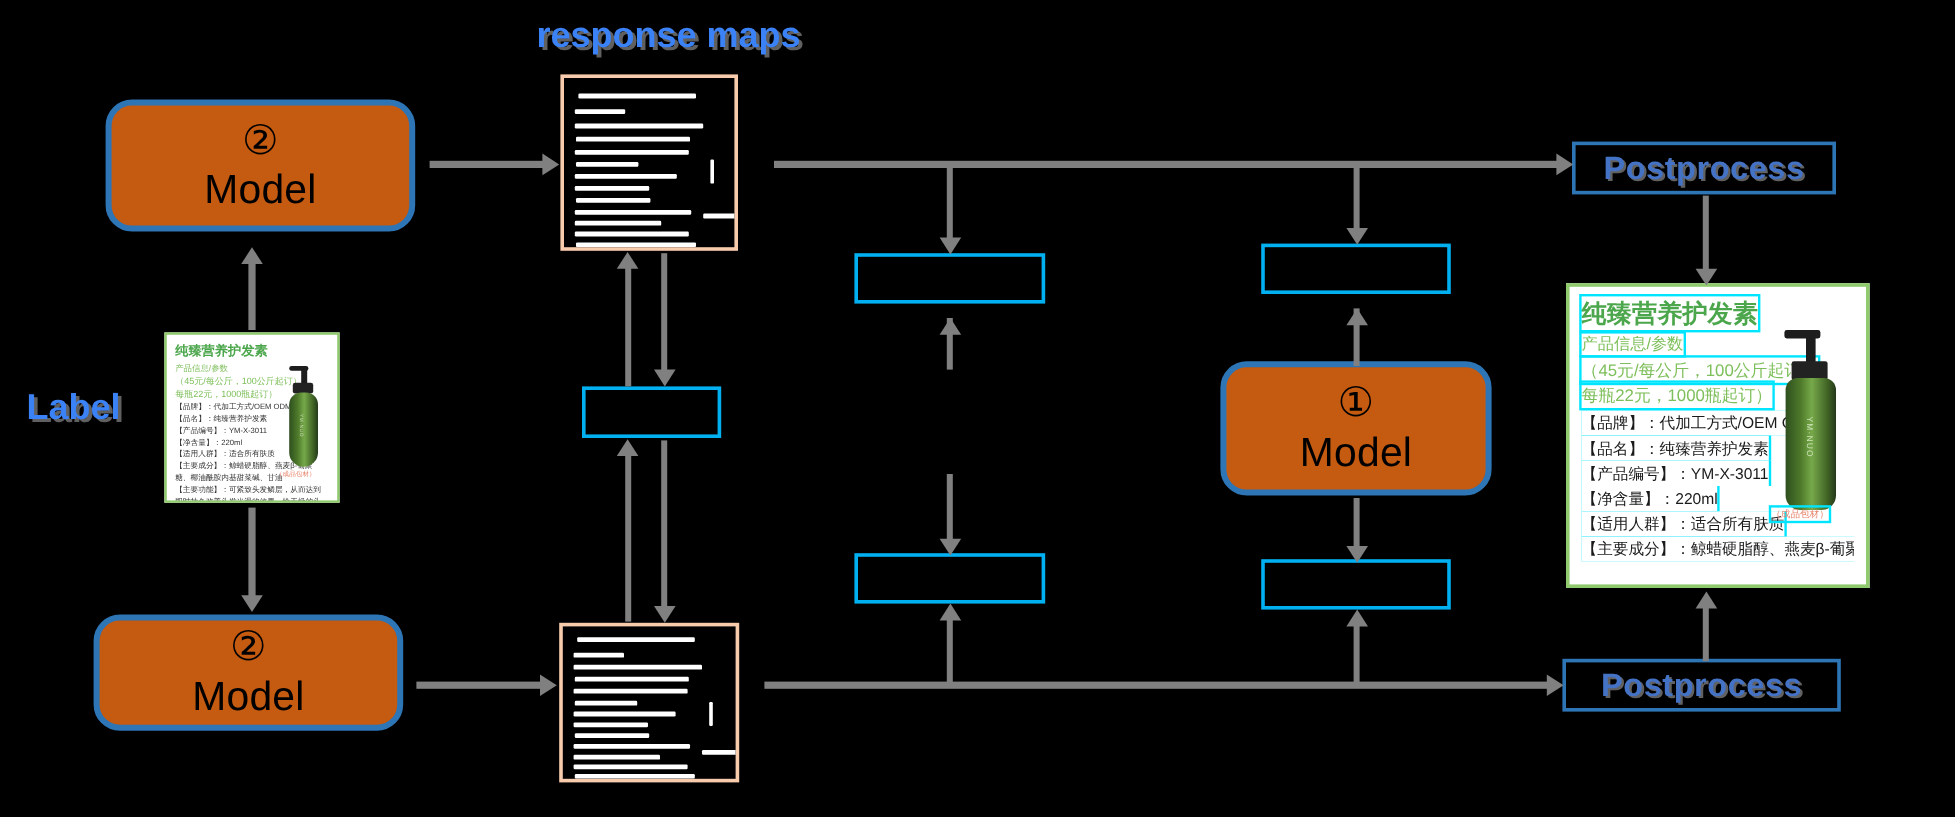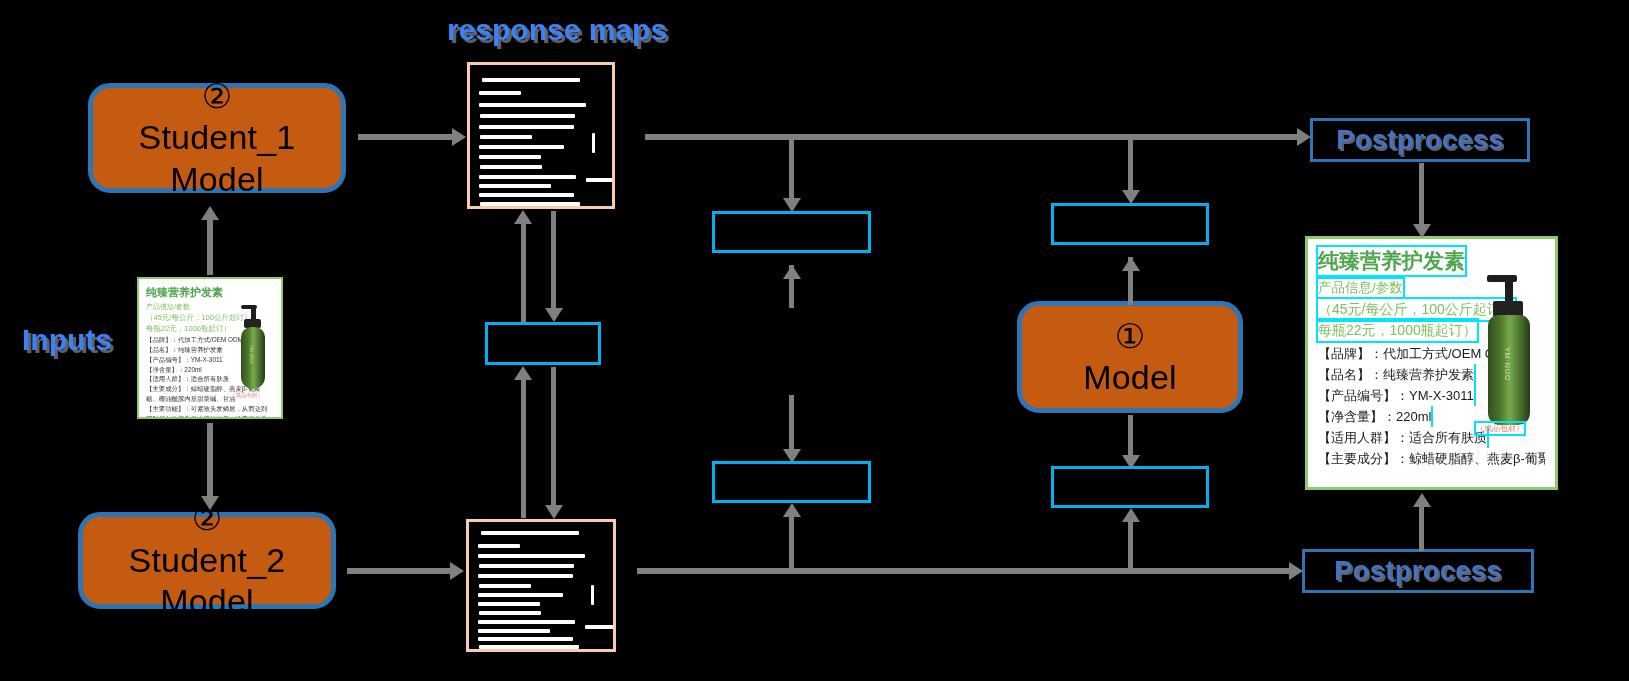--- a/index.html
+++ b/index.html
@@ -150,34 +150,32 @@
     white-space: nowrap;
   }
 </style>
 </head>
 <body>
 
 <div id="stage">
 
   <div class="hdr" style="left:447px; top:13px; font-size:30px;">response maps</div>
 
-  <div class="hdr" style="left:22px; top:323px; font-size:30px;">Inputs</div>
+  <div class="hdr" style="left:22px; top:323px; font-size:30px;">Label</div>
 
   <div class="model-box" style="left:88px; top:83px; width:258px; height:110px;">
     <span>
         <span>②</span> 
-        <span>Student_1</span>
       </span>
     <span>Model</span>
   </div>
 
   <div class="model-box" style="left:78px; top:512px; width:258px; height:97px;">
     <span>
         <span>②</span> 
-        <span>Student_2</span>
       </span>
     <span>Model</span>
   </div>
 
   <div class="model-box" style="left:1017px; top:301px; width:226px; height:112px;">
     <span>
         <span>①</span> 
       </span>
     <span>Model</span>
   </div>

